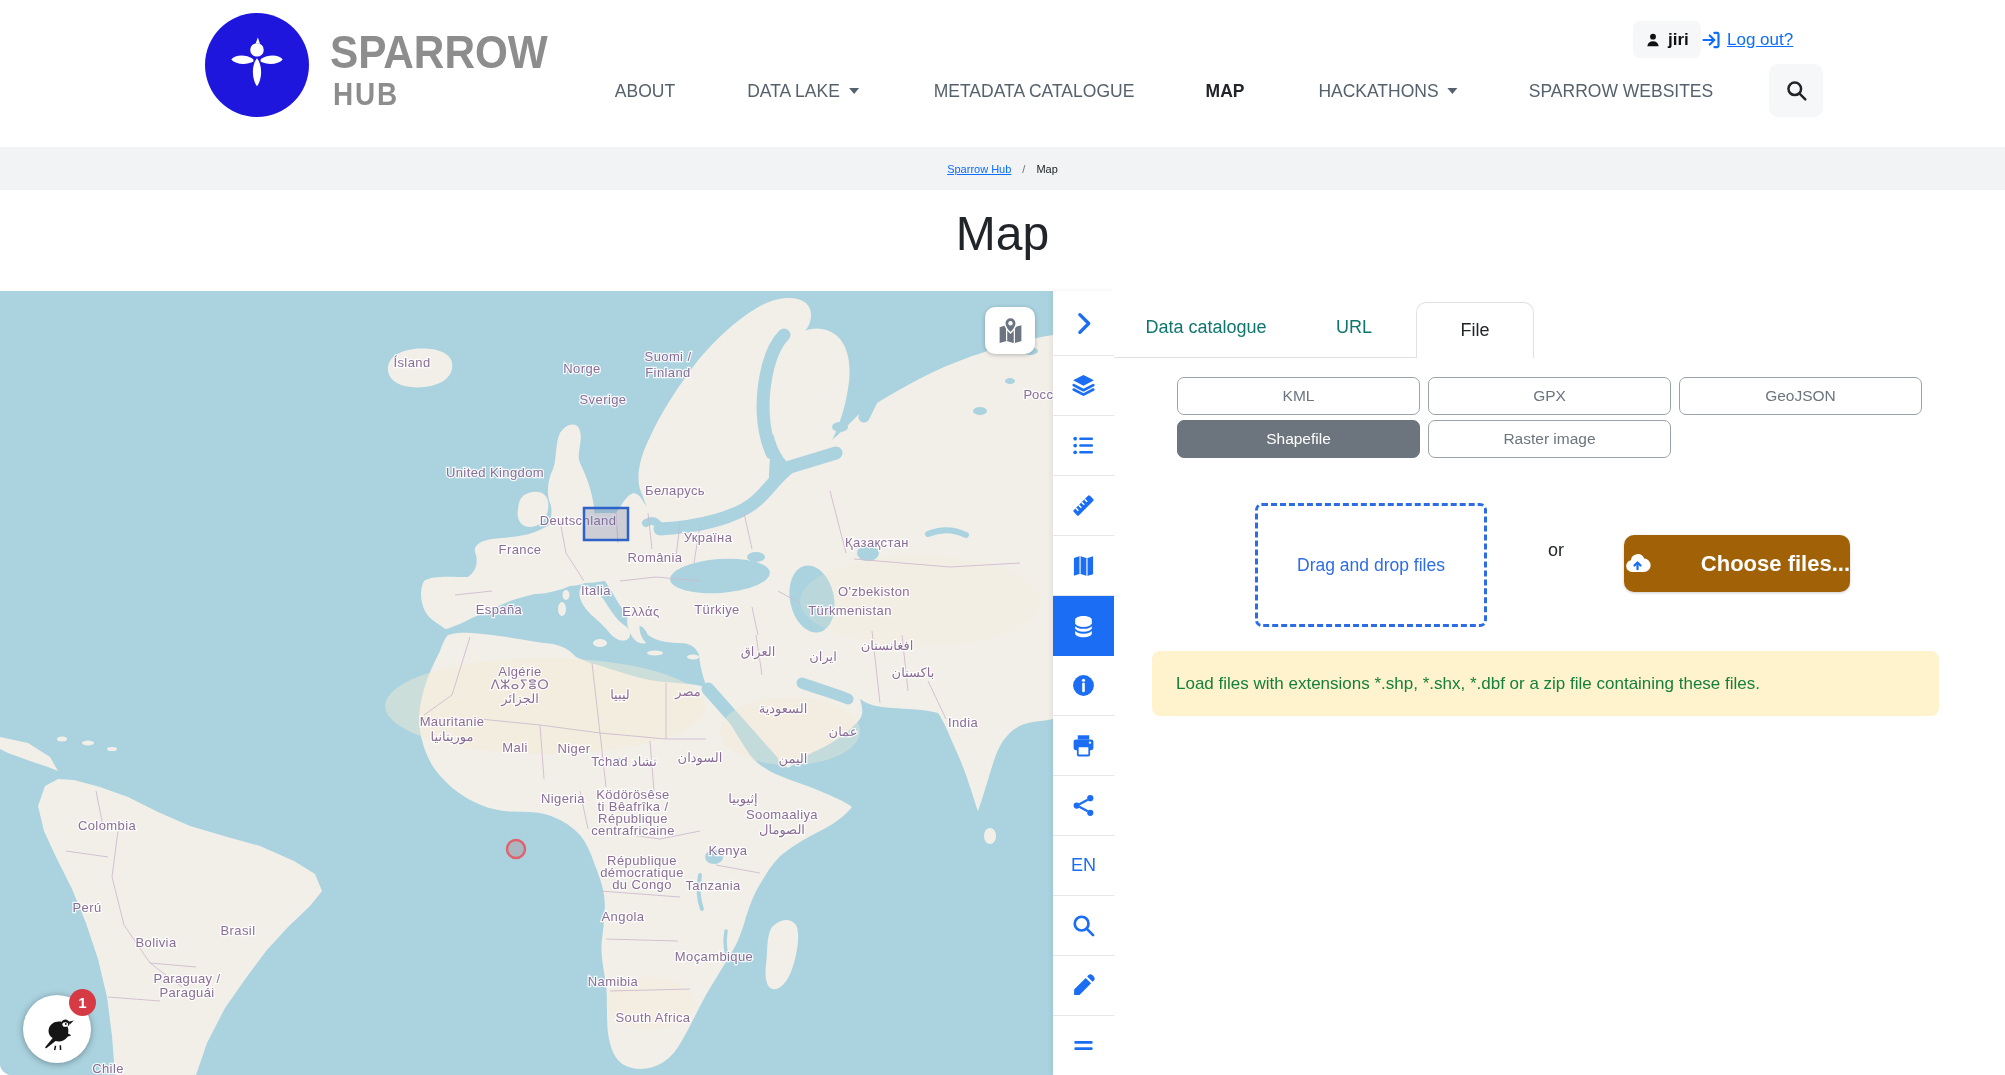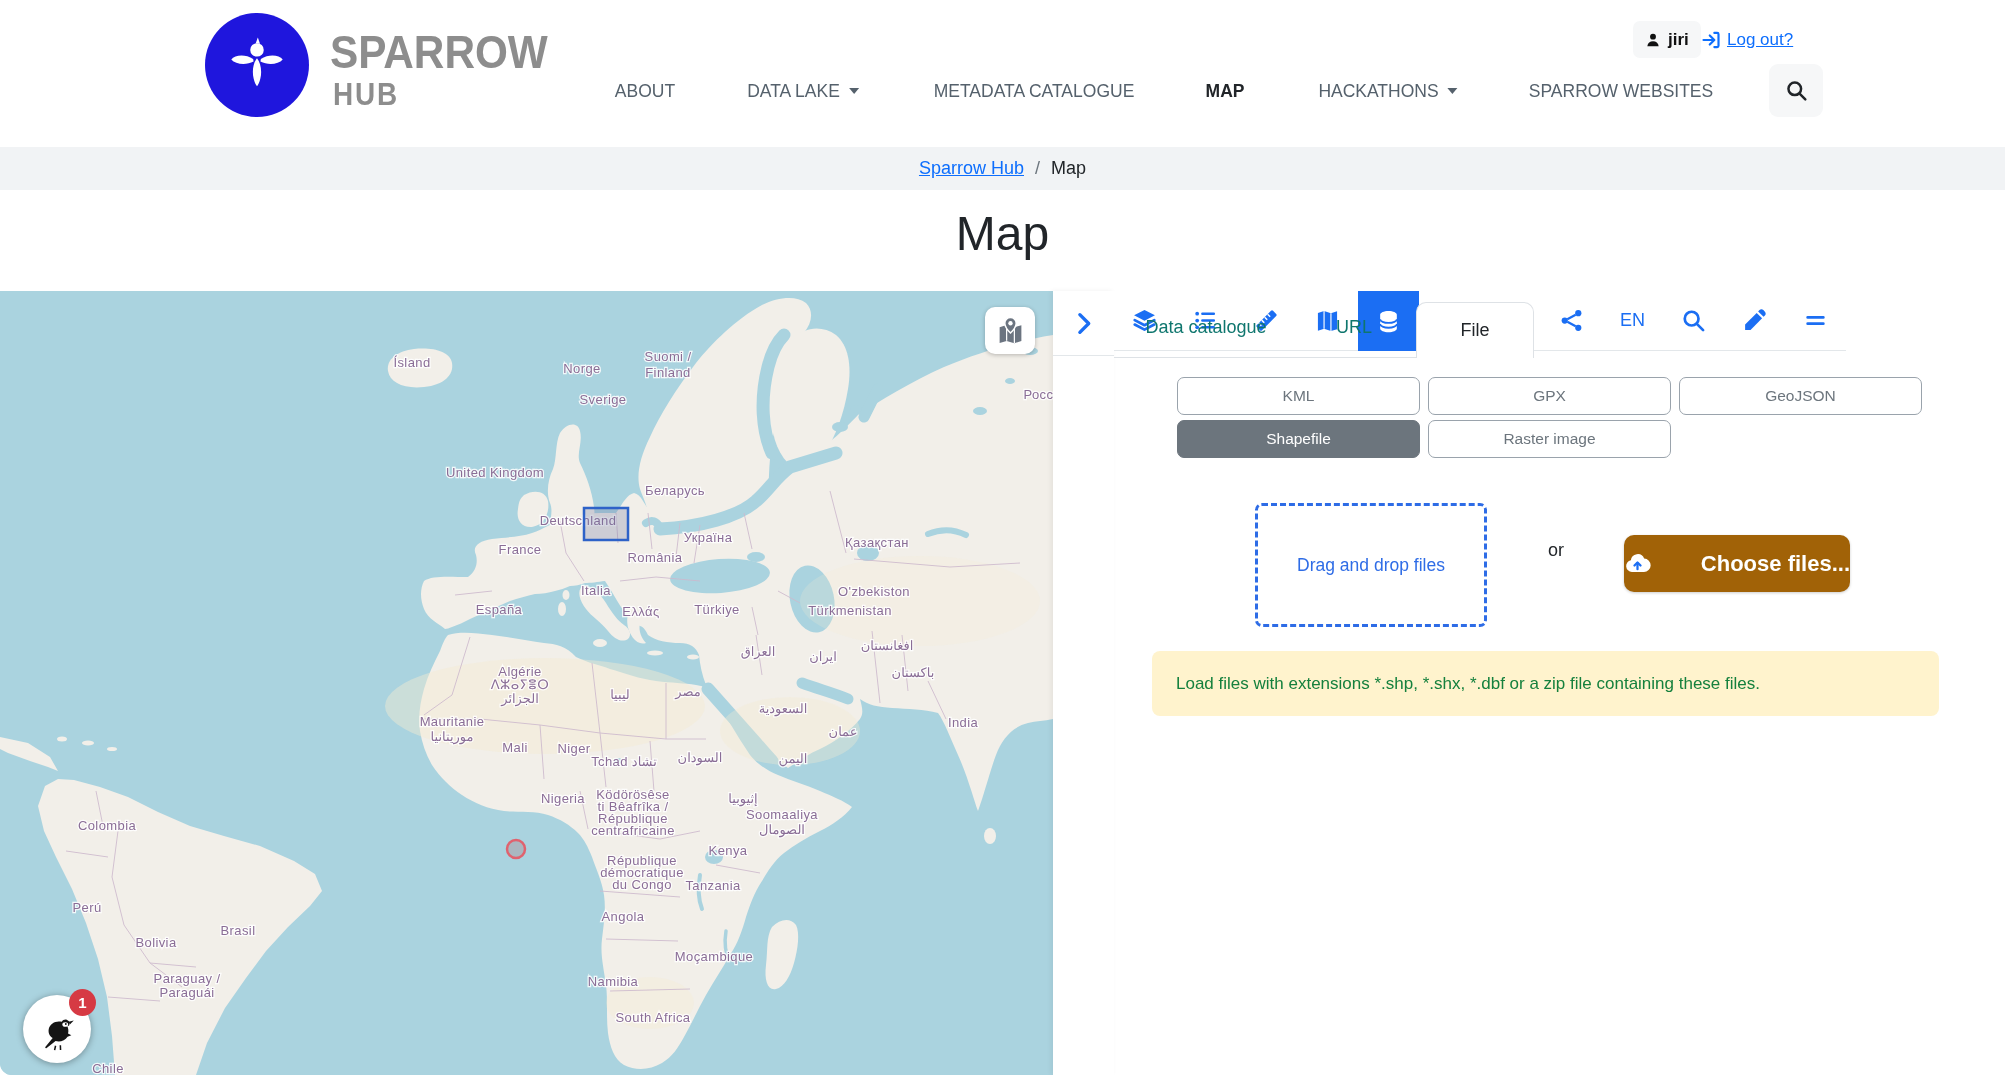--- a/index.html
+++ b/index.html
@@ -14,36 +14,36 @@
   .nav-item { top:78px; height:26px; line-height:26px; transform:translateX(-50%); font-size:17.5px; color:#55616c; white-space:nowrap; cursor:pointer; display:flex; align-items:center; }
   .nav-item.active { color:#212529; font-weight:700; }
   .caret { display:inline-block; width:0; height:0; border-left:5.5px solid transparent; border-right:5.5px solid transparent; border-top:6px solid #55616c; margin-left:9px; }
   .hdr-search { left:1769px; top:64px; width:54px; height:53px; border-radius:9px; background:#f6f7f8; display:flex; align-items:center; justify-content:center; cursor:pointer; }
   .user-chip { left:1633px; top:21px; height:37px; border-radius:7px; background:#f6f7f8; display:flex; align-items:center; gap:7px; padding:0 12px; }
   .user-chip span { font-size:17px; font-weight:700; color:#111; }
   .logout { left:1701px; top:21px; height:37px; display:flex; align-items:center; gap:6px; cursor:pointer; }
   .logout a { font-size:17px; color:#0d6efd; text-decoration:underline; }
 
   
-  .crumb-bar { left:0; top:147px; width:2005px; height:43px; background:#f1f3f5; display:flex; align-items:center; justify-content:center; gap:11px; font-size:18px; }
+  .crumb-bar { left:0; top:147px; width:2005px; height:43px; background:#f1f3f5; display:flex; align-items:center; justify-content:center; gap:11px; font-size:11px; }
   .crumb-home { color:#0d6efd; text-decoration:underline; cursor:pointer; }
   .crumb-sep { color:#6c757d; }
   .crumb-cur { color:#212529; }
 
   .page-title { left:0; top:206px; width:2005px; text-align:center; font-size:48px; font-weight:500; color:#212529; }
 
   
   .map-wrap { left:0; top:291px; width:1053px; height:784px; overflow:hidden; background:#aad3df; }
   .map-label { fill:#8a6d96; paint-order:stroke; stroke:rgba(255,255,255,.85); stroke-width:2.5px; font-size:13px; letter-spacing:.4px; text-anchor:middle; font-family:"Liberation Sans",sans-serif; }
   .map-btn { left:985px; top:307px; width:50px; height:47px; border-radius:10px; background:#fff; box-shadow:0 1px 4px rgba(0,0,0,.25); display:flex; align-items:center; justify-content:center; color:#6b7480; cursor:pointer; }
   .fab { left:23px; top:995px; width:68px; height:68px; border-radius:50%; background:#fff; box-shadow:0 1px 7px rgba(0,0,0,.35); display:flex; align-items:center; justify-content:center; cursor:pointer; }
   .fab-badge { left:69px; top:989px; width:27px; height:27px; border-radius:50%; background:#d63a44; color:#fff; font-size:15px; font-weight:700; display:flex; align-items:center; justify-content:center; }
 
   
-  .toolbar { left:1053px; top:291px; width:61px; height:784px; background:#fff; box-shadow:-2px 0 5px rgba(0,0,0,.06); display:flex; }
+  .toolbar { left:1053px; top:291px; width:61px; height:784px; background:#fff; box-shadow:-2px 0 5px rgba(0,0,0,.06); display:flex; flex-direction:column; }
   .tb-cell { width:61px; height:60px; flex:0 0 auto; border-bottom:1px solid #e3e7ea; display:flex; align-items:center; justify-content:center; color:#1b6ef3; cursor:pointer; background:#fff; }
   .tb-cell:first-child { height:65px; }
   .tb-cell.active { background:#1b6ef3; color:#fff; border-bottom:none; }
   .tb-cell svg { width:25px; height:25px; }
   .tb-lang { font-size:18px; color:#1b6ef3; }
 
   
   .tab-link { top:317px; transform:translateX(-50%); font-size:18px; color:#0f766e; cursor:pointer; white-space:nowrap; }
   .tab-active { left:1416px; top:302px; width:118px; height:56px; background:#fff; border:1px solid #dee2e6; border-bottom:none; border-radius:10px 10px 0 0; display:flex; align-items:center; justify-content:center; font-size:18px; color:#212529; cursor:pointer; }
   .tab-underline { left:1114px; top:357px; width:302px; height:1px; background:#dee2e6; }

